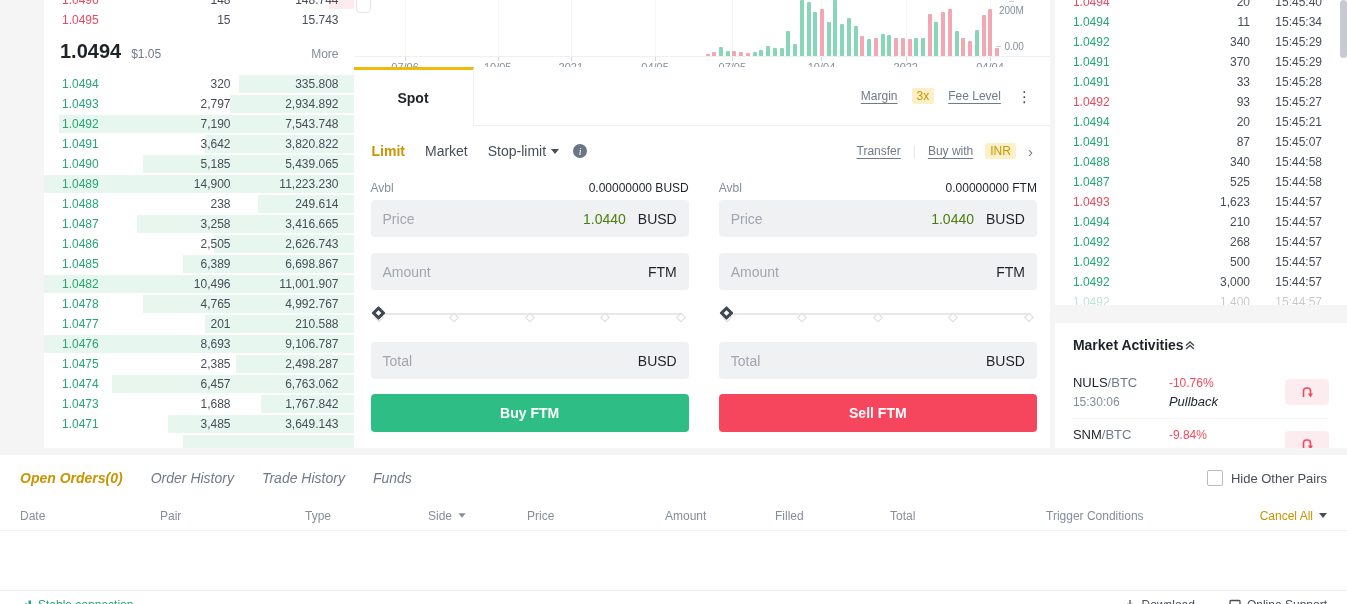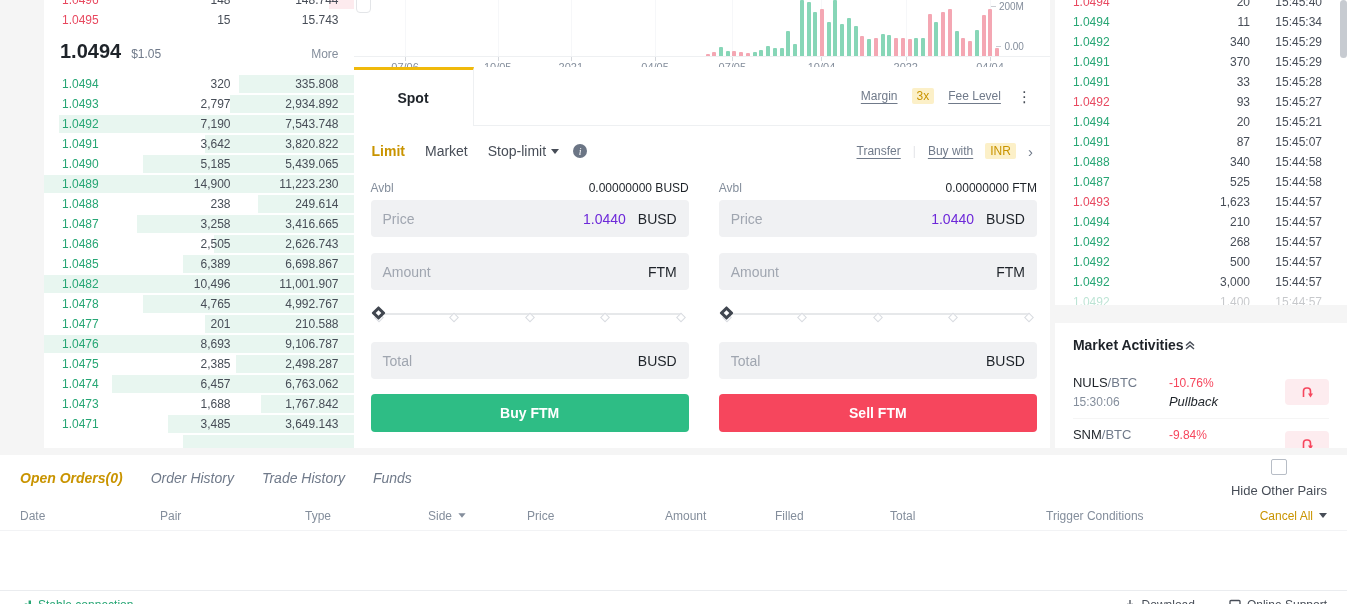--- a/index.html
+++ b/index.html
@@ -56,21 +56,21 @@
   .vdiv { color:#e3e5e8; }
   .chev { color:#707a8a; font-size:15px; cursor:pointer; }
 
   .form-cols { display:flex; padding:0 13px 0 17px; gap:30px; }
   .fcol { flex:1; }
   .avbl-row { height:24px; display:flex; justify-content:space-between; align-items:center; font-size:12px; }
   .avbl-lab { color:#848e9c; }
   .avbl-val { color:#1e2329; }
   .field { height:37px; background:#f0f1f3; border-radius:4px; display:flex; align-items:center; padding:0 12px; font-size:14px; cursor:text; }
   .f-lab { color:#a0a6b0; }
-  .f-val { margin-left:auto; color:#6d28d9;text-align:right; }
+  .f-val { margin-left:auto; color:#4d7c0f;text-align:right; }
   .f-unit { margin-left:12px; color:#1e2329; }
   .f-unit.solo { margin-left:auto; }
   .mt16 { margin-top:16px; }
   .slider { position:relative; height:24px; margin:12px 0 0; cursor:pointer; }
   .track { position:absolute; left:8px; right:8px; top:11px; height:2px; background:#e6e8ea; }
   .dstop { position:absolute; top:1px; width:7px; height:7px; background:#fff; border:1.5px solid #d8dbe0; transform:translateX(-50%) rotate(45deg); }
   .dhandle { position:absolute; top:-5px; left:0; width:10px; height:10px; background:#fff; border:3px solid #40464f; border-radius:1px; transform:translateX(-55%) rotate(45deg); z-index:2; cursor:grab; }
   .trade-btn { margin-top:15px; height:38px; border-radius:4px; color:#fff; font-size:14px; font-weight:bold; display:flex; align-items:center; justify-content:center; cursor:pointer; }
   .btn-buy { background:#2ebd85; }
   .btn-sell { background:#f6465d; }
@@ -97,21 +97,21 @@
   .mi-mid { width:110px; }
   .mi-change { font-size:12px; color:#f6465d; }
   .mi-label { font-size:13px; color:#1e2329; margin-top:4px;font-style:italic; }
   .mi-btn { margin-left:auto; width:44px; height:26px; background:#fdecef; border-radius:4px; display:flex; align-items:center; justify-content:center; cursor:pointer; }
 
   
   .bottom { background:#fff; margin-top:7px; height:135px; }
   .bot-tabs { height:46px; display:flex; align-items:center; padding:0 20px; gap:28px; font-size:14px; color:#707a8a; }
   .bot-tab { cursor:pointer;font-style:italic; }
   .bot-tab.active { color:#c99400; font-weight:bold; }
-  .hide-pairs { margin-left:auto; display:flex; align-items:center; gap:8px; font-size:13px; color:#474d57; cursor:pointer;flex-direction:column; }
+  .hide-pairs { margin-left:auto; display:flex; align-items:center; gap:8px; font-size:13px; color:#474d57; cursor:pointer; }
   .checkbox { width:16px; height:16px; border:1px solid #b7bdc6; border-radius:2px; background:#fff; }
   .bot-head { display:grid; grid-template-columns:140px 145px 123px 99px 138px 110px 115px 156px 1fr auto; padding:0 20px; height:30px; align-items:center; font-size:12px; color:#848e9c; border-bottom:1px solid #f2f3f5; }
   .bh-cell { display:flex; align-items:center; gap:6px; }
   .bh-cell .caret-down { border-top-color:#848e9c; transform:scale(.9); }
   .cancel-all { color:#c99400; display:flex; align-items:center; gap:6px; cursor:pointer; justify-self:end; }
   .cancel-all .caret-down { border-top-color:#474d57; }
 
   
   .statusbar { height:14px; border-top:1px solid #eaecef; background:#fff; display:flex; align-items:flex-start; padding:7px 20px 0; overflow:hidden; }
   .conn { display:flex; align-items:center; gap:6px; color:#26a674; font-size:12px; }
@@ -317,21 +317,21 @@
           <div class="vbar g" style="height: 24.64px;"></div>
           <div class="vbar r" style="height: 18.48px;"></div>
           <div class="vbar r" style="height: 14.56px;"></div>
           <div class="vbar g" style="height: 26.32px;"></div>
           <div class="vbar r" style="height: 41.44px;"></div>
           <div class="vbar r" style="height: 47.04px;"></div>
           <div class="vbar r" style="height: 7.84px;"></div>
         </div>
       <div class="chart-axis"></div>
       <div id="chart-yticks">
-          <div class="ytick" style="top: 1px;">
+          <div class="ytick" style="top: 1px; flex-direction: column;">
             <span class="dash"></span>
             <span>200M</span>
           </div>
           <div class="ytick" style="top: 41px;">
             <span class="dash"></span>
             <span>0.00</span>
           </div>
         </div>
       <div id="chart-xticks">
           <div class="tickmark" style="left: 7.4%;"></div>

